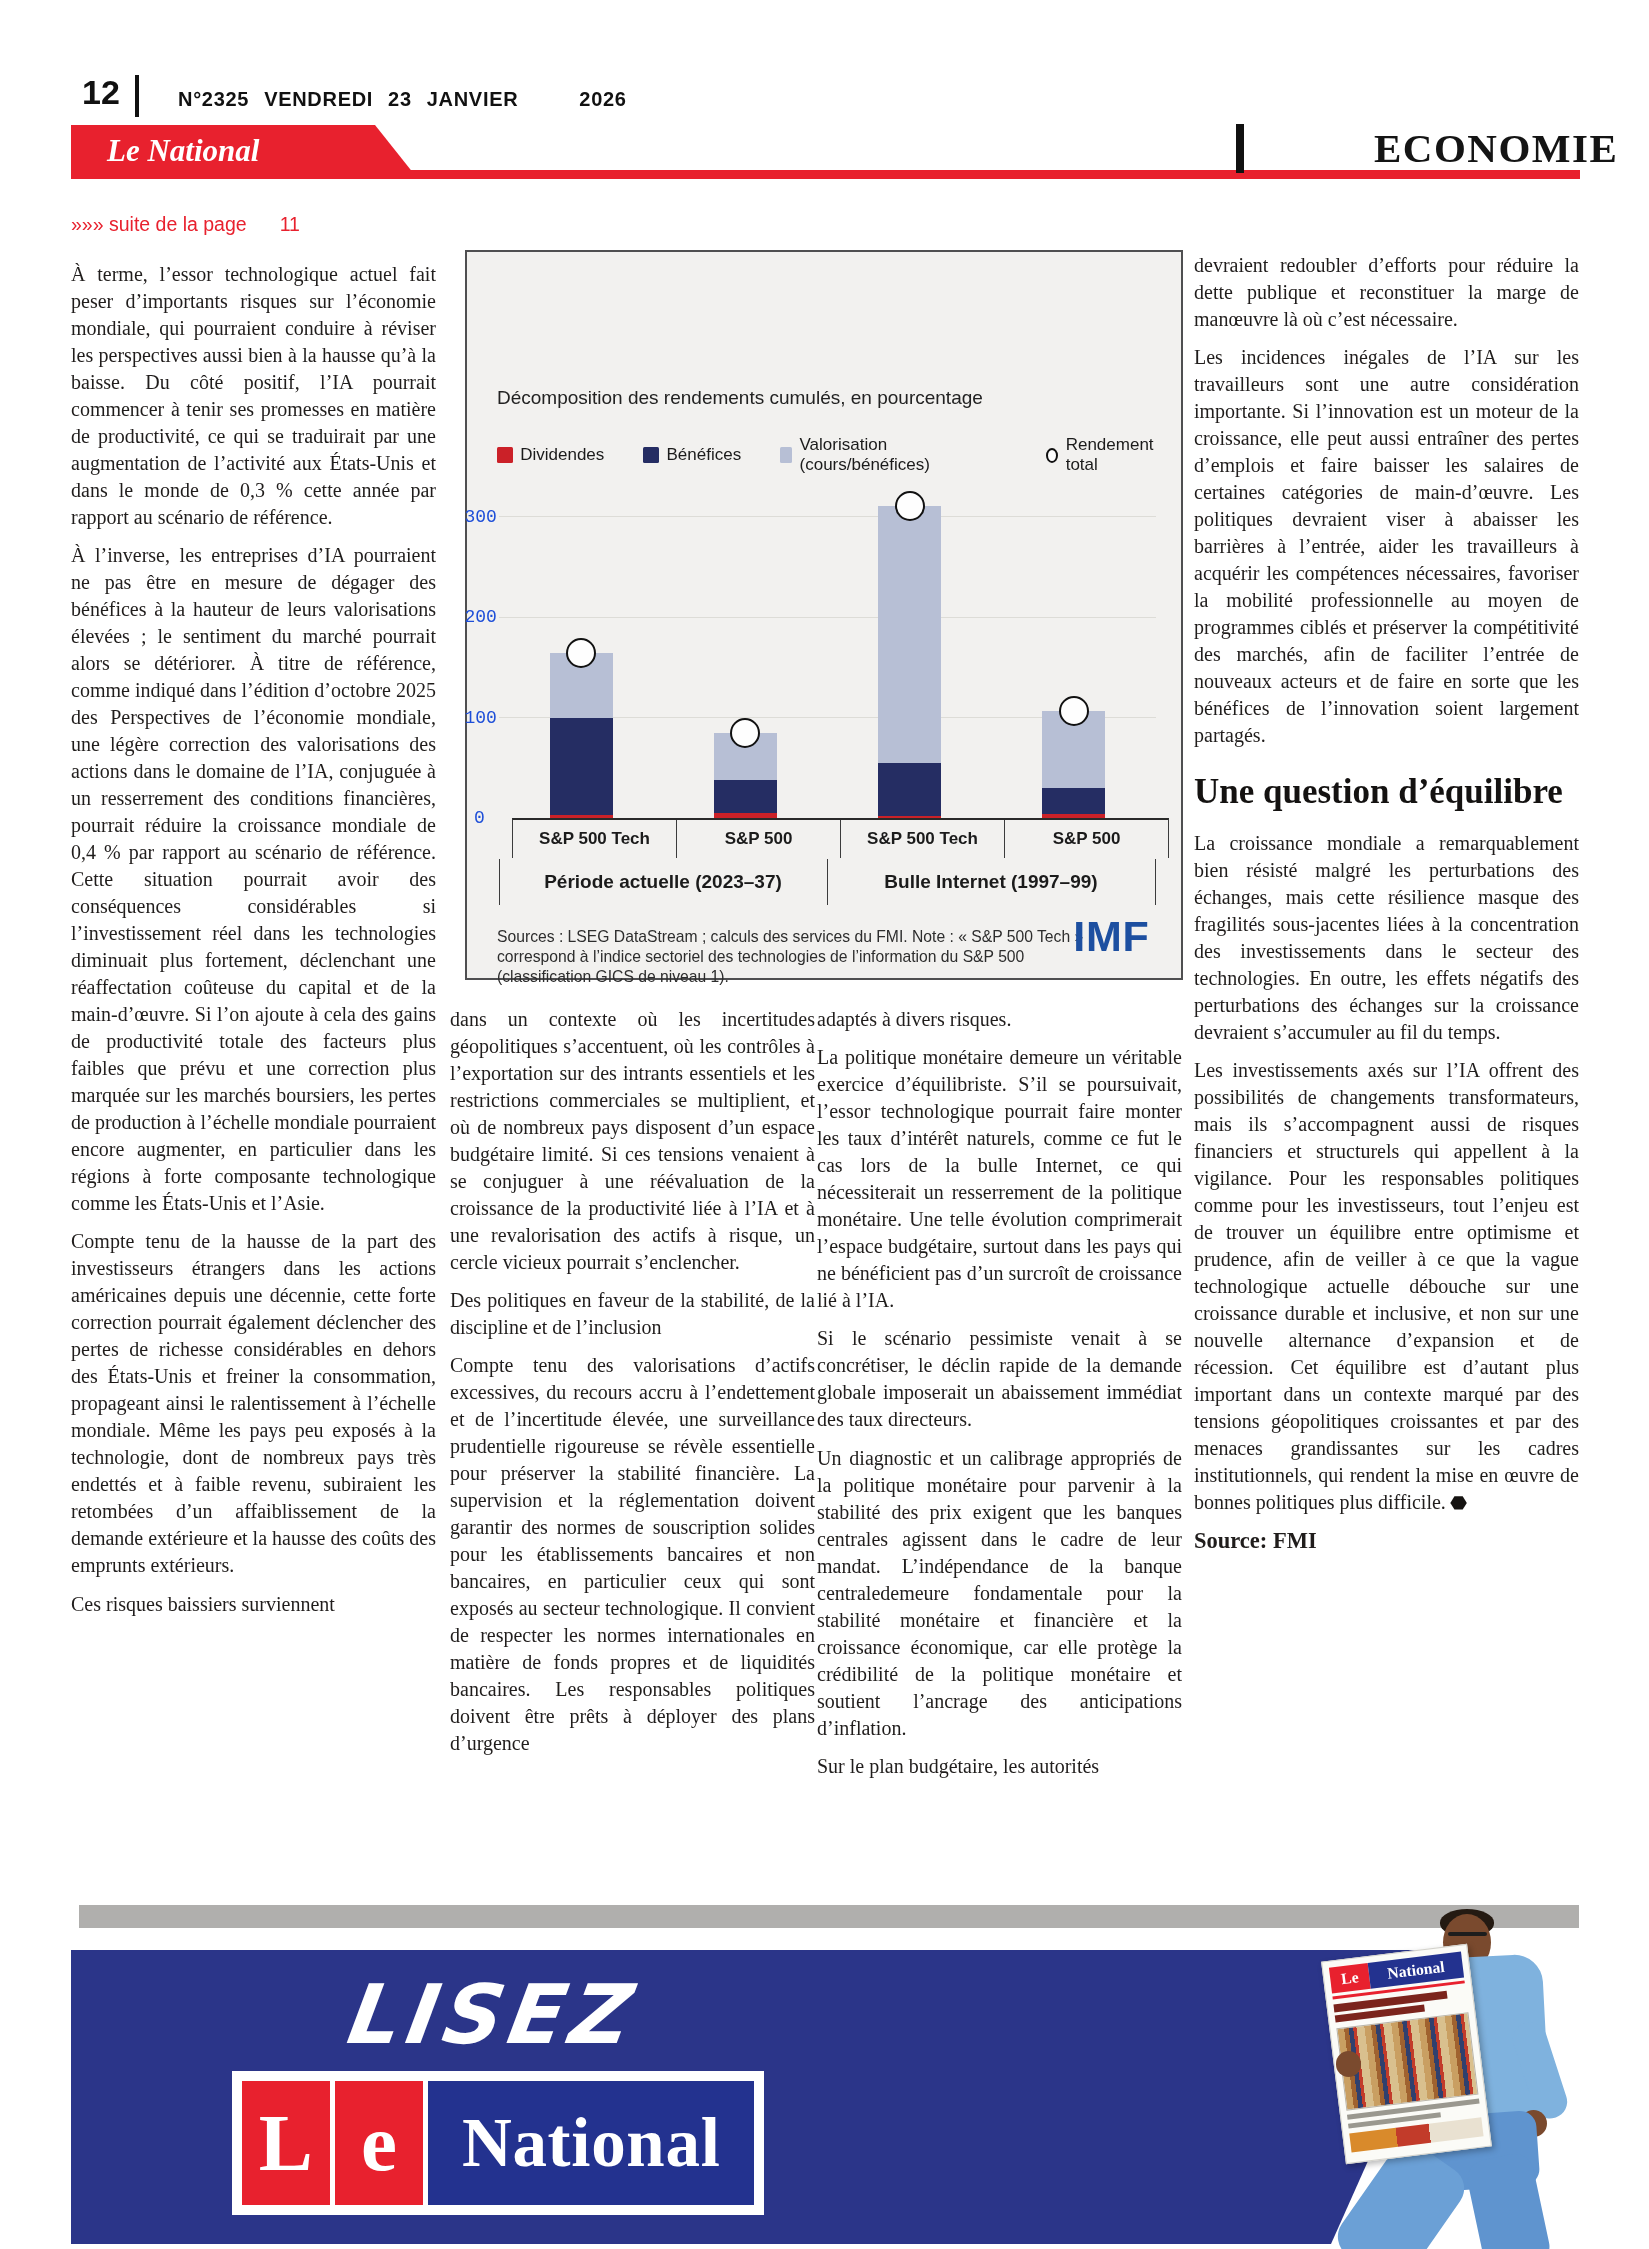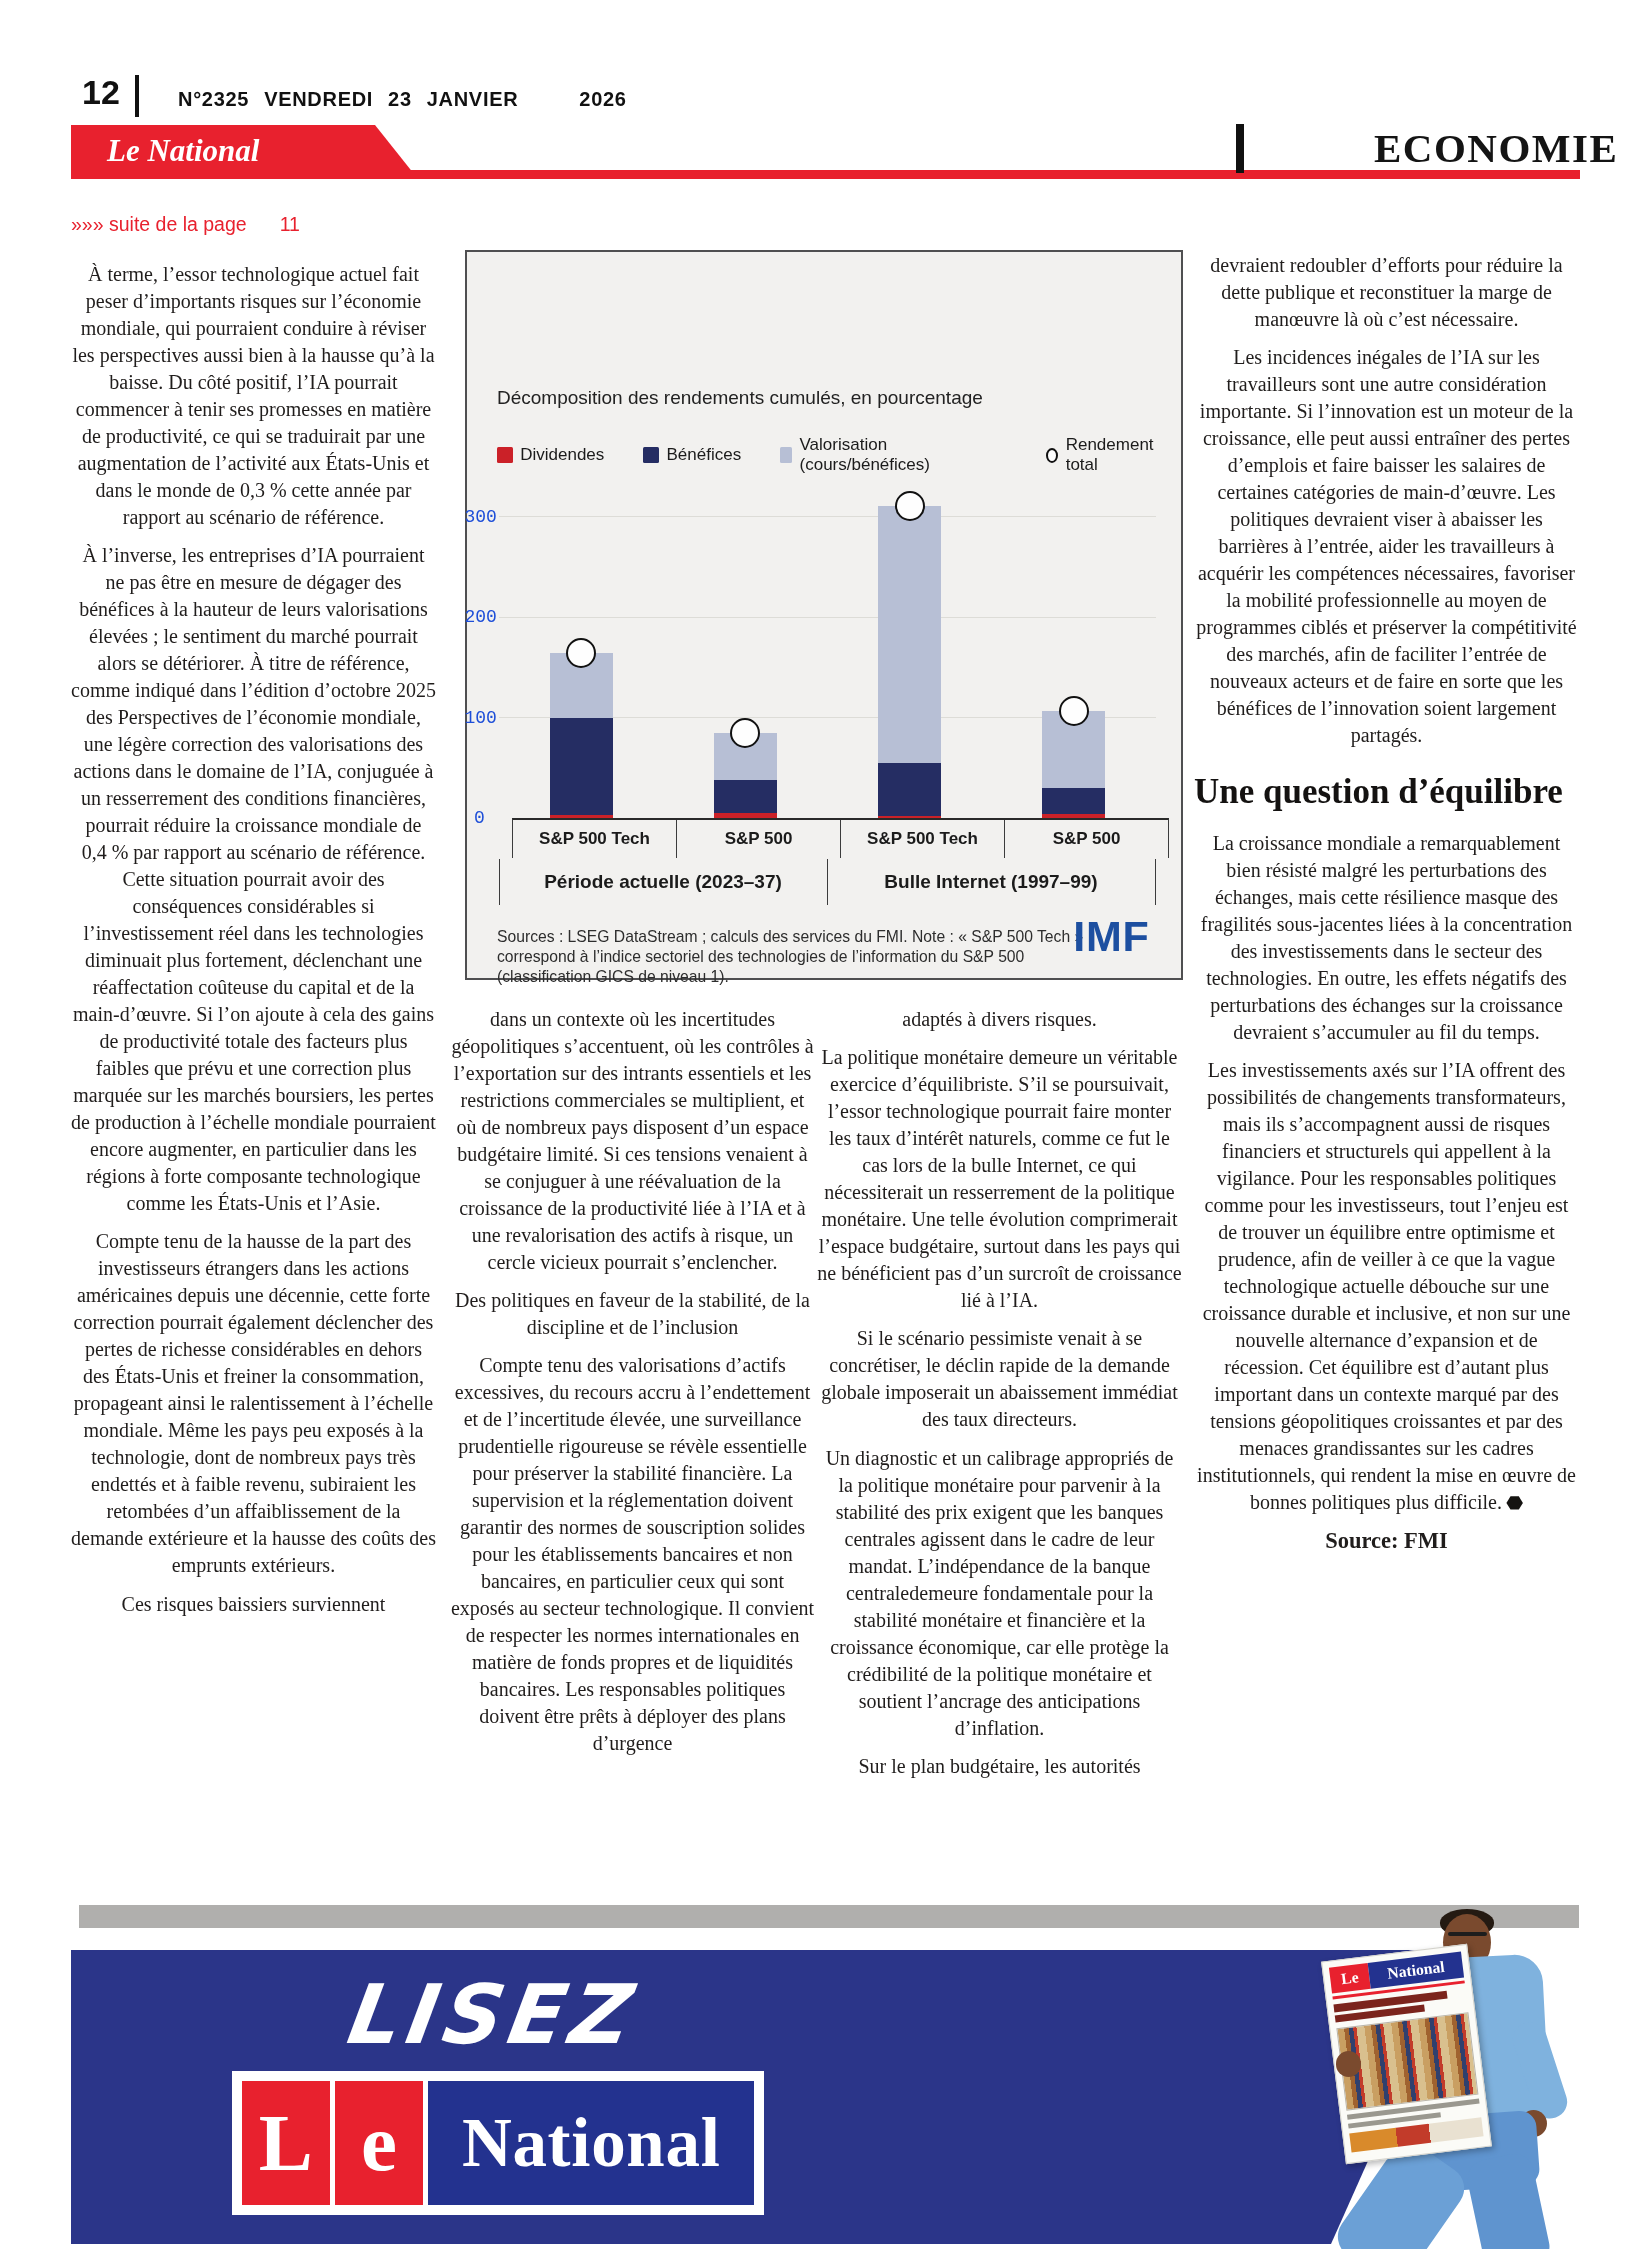--- a/index.html
+++ b/index.html
@@ -17,21 +17,21 @@
   .masthead-text{position:absolute;left:36px;top:7.5px;font:italic bold 31px "Liberation Serif",serif;color:#fff;}
   .red-rule{position:absolute;left:71px;top:170px;width:1509px;height:9px;background:#e8212e;}
   .section-bar{position:absolute;left:1236px;top:124px;width:7.5px;height:49px;background:#111;}
   .section-title{position:absolute;left:1374px;top:124px;font:bold 41px "Liberation Serif",serif;
                  letter-spacing:1.5px;color:#141414;}
   .continuation{position:absolute;left:71px;top:213px;display:flex;gap:33px;
                 font:19.5px "Liberation Sans",sans-serif;color:#e8212e;}
 
   
   .col{position:absolute;width:365px;text-align:justify;font-size:20px;line-height:27px;color:#201d1c;}
-  .col p{margin:0 0 11.2px 0;text-align:center;}
+  .col p{margin:0 0 11.2px 0;}
   .col .last-line{margin-bottom:0;}
   .col1{left:71px;top:252px;margin-top:9px;}
   .col2{left:450px;top:1006px;}
   .col3{left:817px;top:1006px;}
   .col4{left:1194px;top:252px;width:385px;}
   .subhead{font-weight:normal;}
   .col4 h2{font:bold 35px "Liberation Serif",serif;margin:22.5px 0 18px 0;text-align:left;color:#141211;}
   .source-line{font-weight:bold;font-size:22.5px;margin-top:48px;text-align:left;}
   .hex-mark{display:inline-block;width:16.5px;height:15px;background:#151311;margin-left:4.5px;vertical-align:-1.5px;
             clip-path:polygon(25% 6%,75% 6%,100% 50%,75% 94%,25% 94%,0% 50%);}

